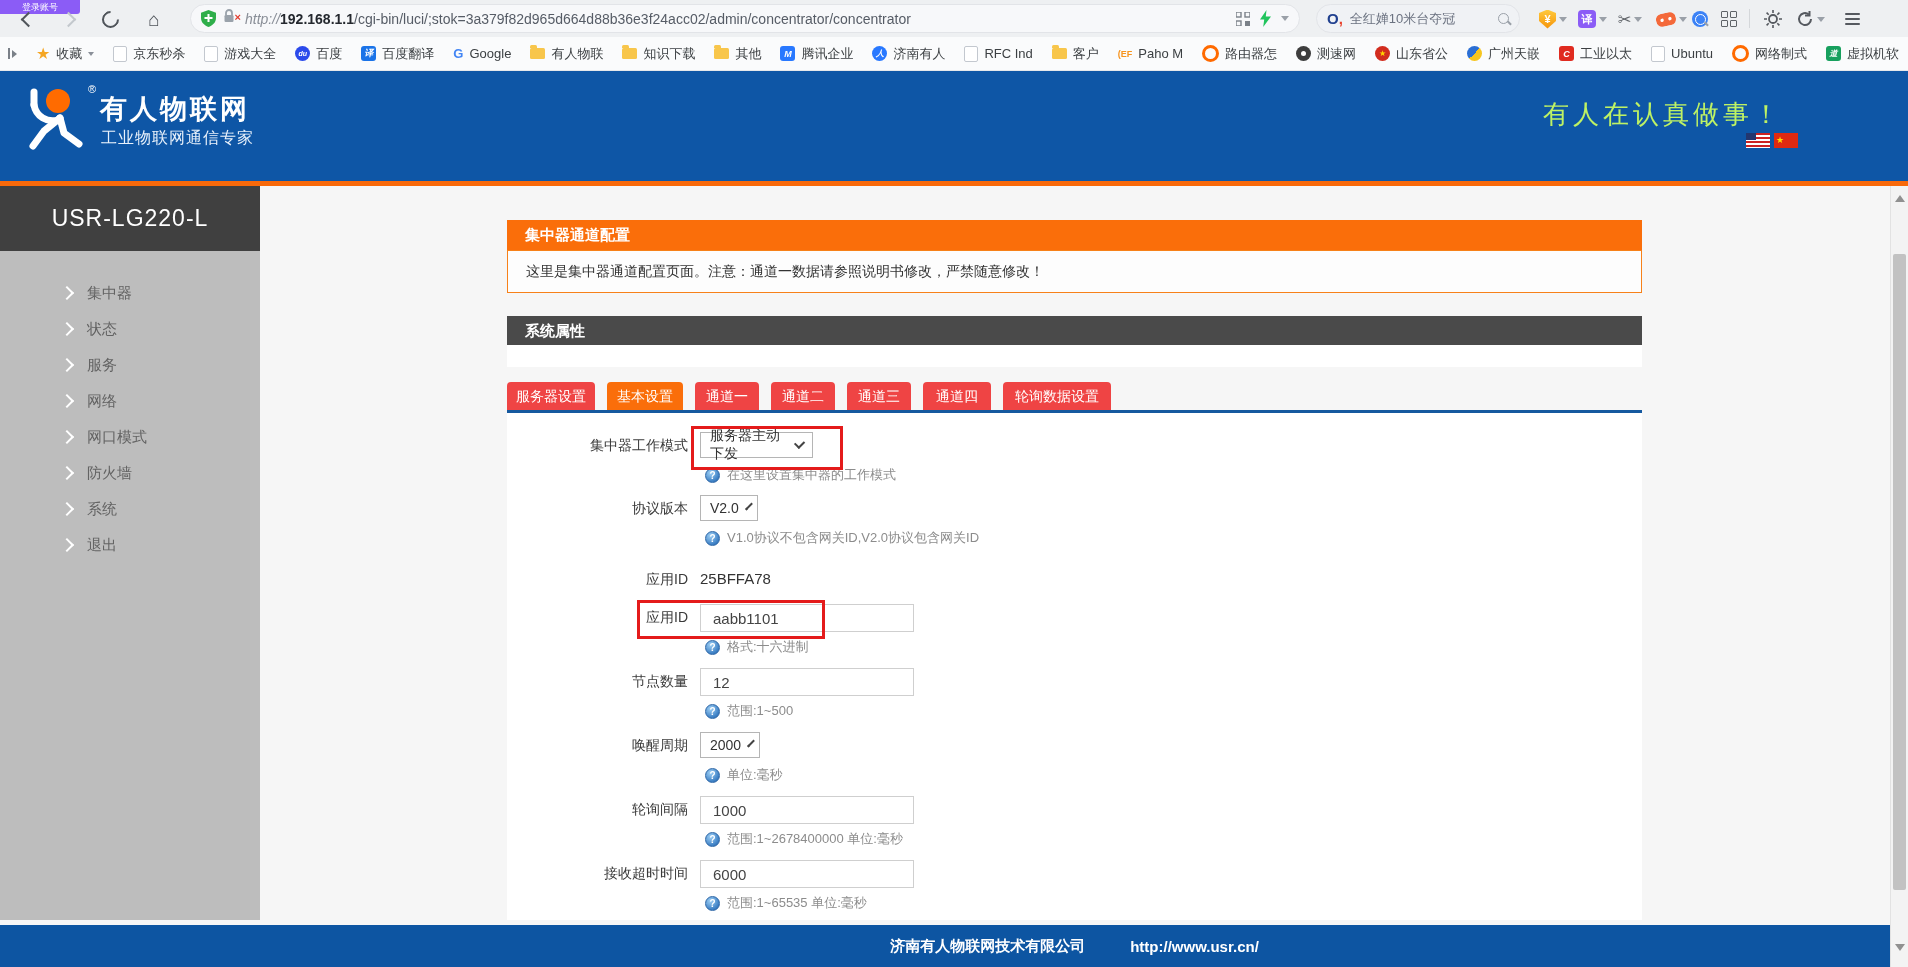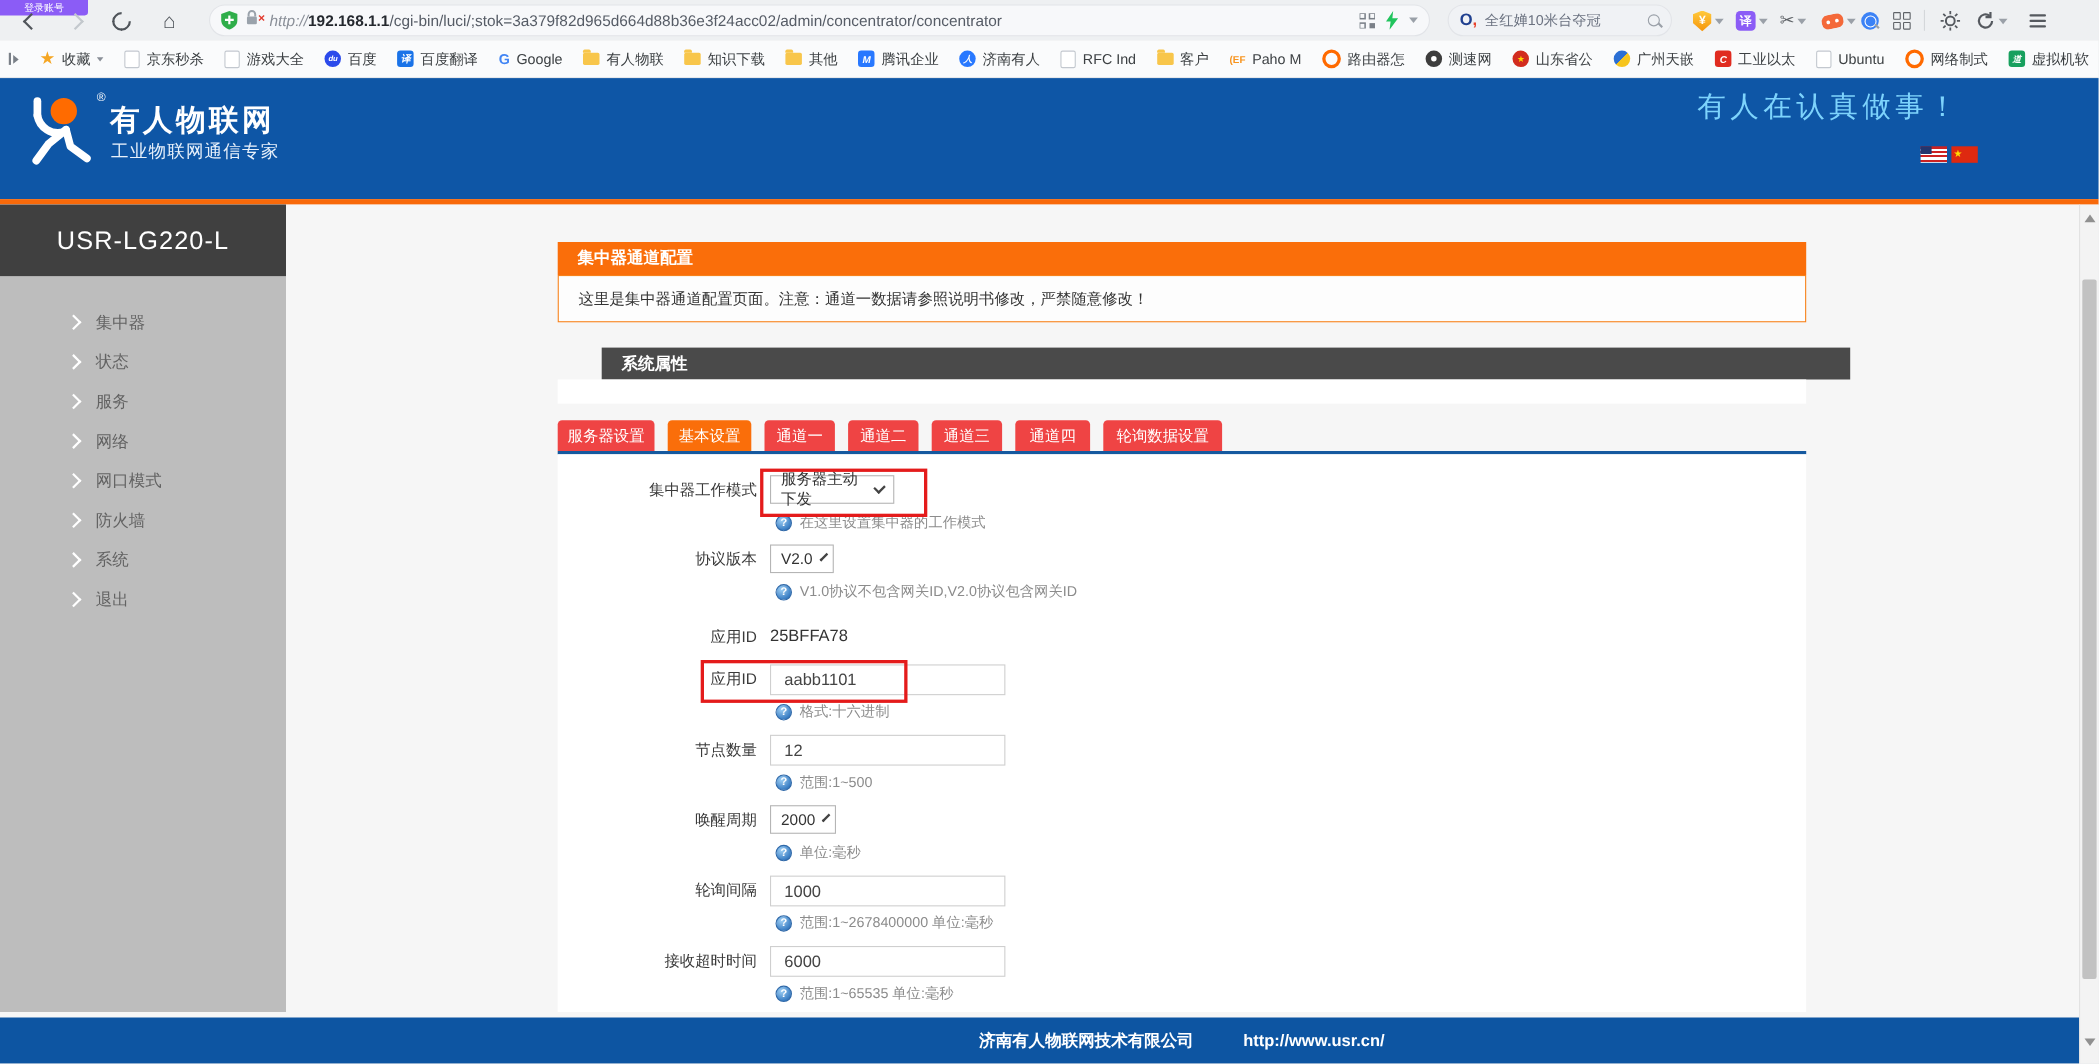--- a/index.html
+++ b/index.html
@@ -46,40 +46,40 @@
   .ic-round{width:15px;height:15px;border-radius:50%;display:flex;align-items:center;justify-content:center;color:#fff;font-size:8px;font-weight:bold;}
   .ic-sq{width:15px;height:15px;border-radius:3px;display:flex;align-items:center;justify-content:center;color:#fff;font-size:9px;font-weight:bold;}
   .ic-ring{width:11px;height:11px;border:3px solid #ff6a00;border-radius:50%;}
   .star{color:#f5a623;font-size:16px;line-height:1;}
   .caret-b{width:0;height:0;border-left:3.5px solid transparent;border-right:3.5px solid transparent;border-top:4.5px solid #8a8f98;}
   
   #siteheader{left:0;top:71px;width:1908px;height:110px;background:#0e56a6;}
   #orangeline{left:0;top:181px;width:1908px;height:5px;background:#f8690a;}
   .brand{left:100px;top:20px;color:#fff;font-size:27px;font-weight:bold;letter-spacing:3px;}
   .slogan{left:101px;top:57px;color:#e8f1fb;font-size:16px;letter-spacing:1px;}
-  .tagline{right:125px;top:8px;color:#7dd3fc;font-size:26px;letter-spacing:4px;}
+  .tagline{right:125px;top:26px;color:#bef264;font-size:26px;letter-spacing:4px;}
   .flag{width:24px;height:15px;position:absolute;top:62px;}
   .flag-us{right:138px;background:repeating-linear-gradient(#c22 0 2px,#fff 2px 4px);}
   .flag-us:before{content:"";position:absolute;left:0;top:0;width:10px;height:7px;background:#23366e;}
   .flag-cn{right:110px;background:#de2910;color:#ffde00;font-size:9px;line-height:15px;text-indent:2px;}
   
   #sidebar{left:0;top:186px;width:260px;height:734px;background:#bdbdbd;}
   #devblock{left:0;top:0;width:260px;height:65px;background:#404040;color:#fff;font-size:23px;
             display:flex;align-items:center;justify-content:center;letter-spacing:1px;}
   .mitem{height:36px;display:flex;align-items:center;padding-left:62px;gap:15px;color:#636363;font-size:15px;cursor:pointer;}
   .mchev{width:8px;height:8px;border-right:2.6px solid #fff;border-top:2.6px solid #fff;transform:rotate(45deg);}
   
   #main{left:260px;top:186px;width:1630px;height:739px;background:#f6f6f6;}
   #col{left:247px;top:0;width:1135px;height:739px;}
   .obar{left:0;top:34px;width:1135px;height:30px;background:#fa6e0a;color:#fff;font-weight:bold;font-size:15px;
         line-height:30px;padding-left:18px;box-sizing:border-box;}
   .notice{left:0;top:64px;width:1135px;height:43px;background:#fdfdfd;border:1px solid #f78119;box-sizing:border-box;
           font-size:14px;color:#333;line-height:41px;padding-left:18px;}
   .gbar{left:0;top:130px;width:1135px;height:29px;background:#4a4a4a;color:#fff;font-weight:bold;font-size:15px;
-        line-height:29px;padding-left:18px;box-sizing:border-box;margin-left:40px;}
+        line-height:29px;padding-left:18px;box-sizing:border-box;}
   .wstrip{left:0;top:159px;width:1135px;height:22px;background:#fff;}
   #tabs{left:0;top:196px;width:1135px;height:28px;display:flex;gap:12px;}
   .tab{height:28px;line-height:28px;text-align:center;color:#fff;background:#ef4444;border-radius:4px 4px 0 0;
        font-size:14px;cursor:pointer;}
   .tab.active{background:#fa6e0a;}
   .tabline{left:0;top:224px;width:1135px;height:3px;background:#15599f;}
   #formpanel{left:0;top:227px;width:1135px;height:507px;background:#fff;}
   .flabel{left:0;width:181px;text-align:right;font-size:14px;color:#3a3a3a;line-height:26px;position:absolute;}
   .finput{left:193px;width:200px;height:26px;position:absolute;border:1px solid #cfcfcf;border-radius:0;
           padding:0 0 0 12px;font-size:15px;color:#444;background:#fff;box-sizing:content-box;outline:none;

